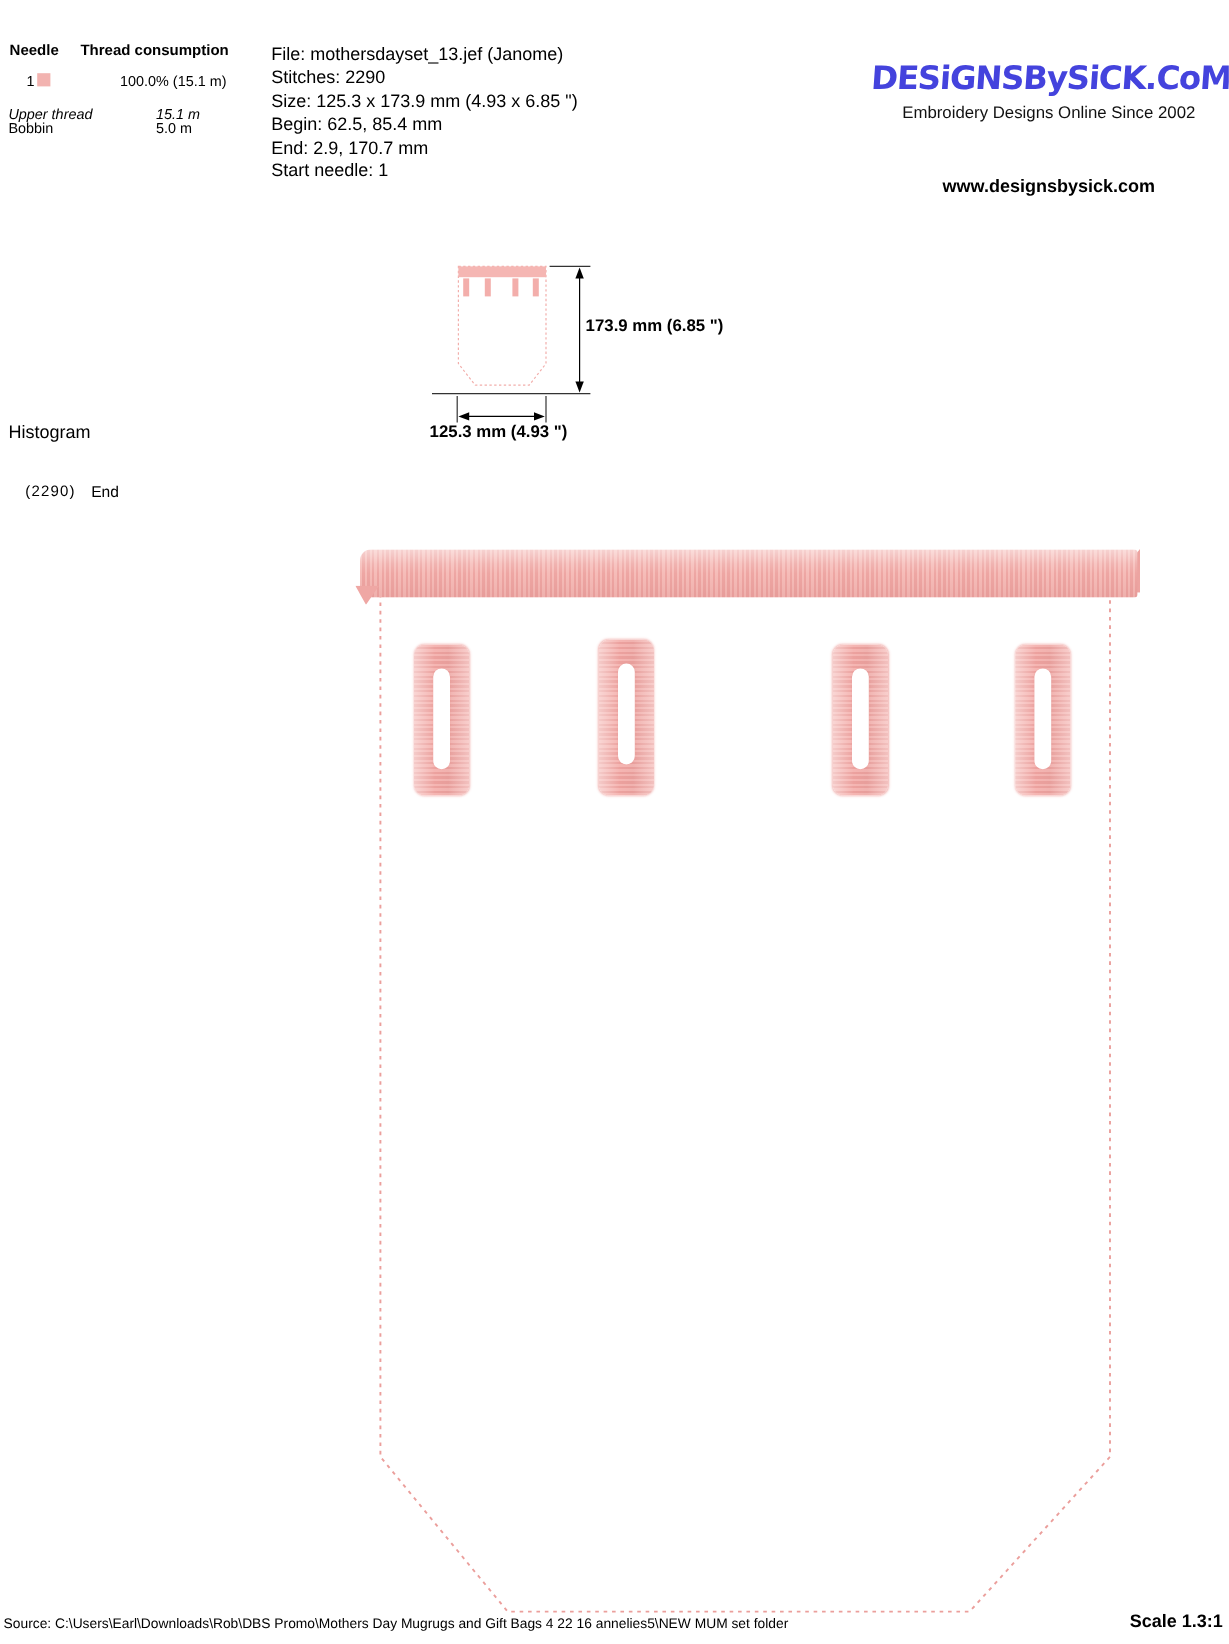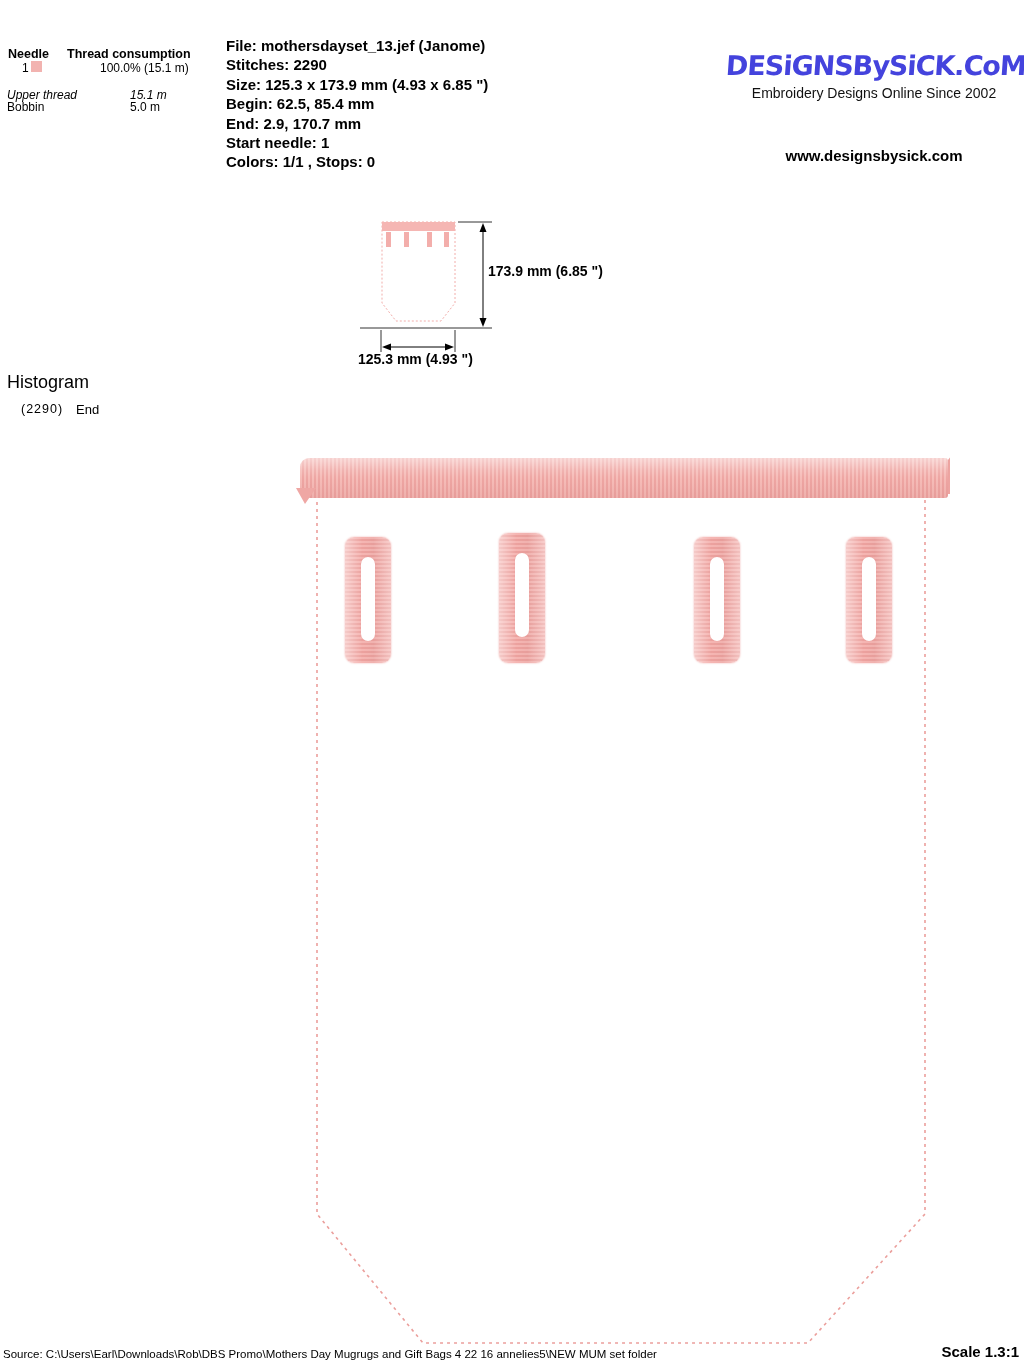--- a/index.html
+++ b/index.html
@@ -4,45 +4,45 @@
 <style>
   * { margin:0; padding:0; box-sizing:border-box; }
   html,body { background:#ffffff; }
   body {
     width:1024px; height:1370px; position:relative; overflow:hidden;
     font-family:"Liberation Sans", sans-serif; color:#000;
   }
   .abs { position:absolute; }
 
   
-  .tbl-hdr { font-weight:bold; font-size:12.5px;margin-top:12px; }
+  .tbl-hdr { font-weight:bold; font-size:12.5px; }
   .tbl-txt { font-size:12px; }
   .swatch { width:11px; height:11px; background:#f2b3b0; display:inline-block; }
   .ralign { text-align:left; }
 
   
-  #file-info { left:226px; top:36px; width:340px; font-size:15px; font-weight:bold; line-height:19.4px; white-space:nowrap; }
+  #file-info { left:226px; top:36px; width:340px; font-size:15px; font-weight:normal; line-height:19.4px; white-space:nowrap; }
 
   
   #brand { left:726px; top:50px; width:296px; text-align:center; }
   #logo-text {
     color:#4443dd; font-weight:bold; font-size:27px; letter-spacing:-1px;
     white-space:nowrap; transform:skewX(-4deg); font-family:"DejaVu Sans", sans-serif;
   }
   #tagline { font-size:14px; margin-top:4px; color:#111; }
   #website { left:726px; top:147px; width:296px; text-align:center; font-weight:bold; font-size:15px; }
 
   
   #thumb-wrap { left:355px; top:205px; width:270px; height:170px; }
   .dim-label { font-weight:bold; font-size:14px; white-space:nowrap; }
   #dim-h { left:488px; top:263px; }
   #dim-w { left:358px; top:351px; }
 
   
-  #histogram-title { left:7px; top:372px; font-size:18px; }
+  #histogram-title { left:7px; top:352px; font-size:15px; }
   #histogram-count { left:21px; top:402px; font-size:12.5px; font-family:Liberation Sans, sans-serif; letter-spacing:1px; }
   #histogram-end { left:76px; top:402px; font-size:13px; }
 
   
   #band {
     left:300px; top:458px; width:648px; height:40px;
     border-radius:9px 3px 3px 9px;
     background:
       linear-gradient(180deg, rgba(255,255,255,.50) 0%, rgba(255,255,255,.15) 30%, rgba(255,255,255,0) 50%, rgba(170,70,70,.10) 100%),
       repeating-linear-gradient(90deg, #f6bcb8 0 2px, #eea6a3 2px 4px);
@@ -87,21 +87,20 @@
 <div class="abs tbl-txt" style="left:7px; top:100px;">Bobbin</div>
 <div class="abs tbl-txt ralign" style="left:130px; top:100px; width:60px;">5.0 m</div>
 
 <div class="abs" id="file-info">
   <div>File: mothersdayset_13.jef  (Janome)</div>
   <div>Stitches: 2290</div>
   <div>Size: 125.3 x 173.9 mm (4.93 x 6.85 ")</div>
   <div>Begin: 62.5, 85.4 mm</div>
   <div>End: 2.9, 170.7 mm</div>
   <div>Start needle: 1</div>
-  <div>Colors: 1/1 , Stops: 0</div>
 </div>
 
 <div class="abs" id="brand">
   <div id="logo-text">DESiGNSBySiCK.CoM</div>
   <div id="tagline">Embroidery Designs Online Since 2002</div>
 </div>
 <div class="abs" id="website">www.designsbysick.com</div>
 
 <svg class="abs" id="thumb-wrap" width="270" height="170" viewBox="0 0 270 170">
 

